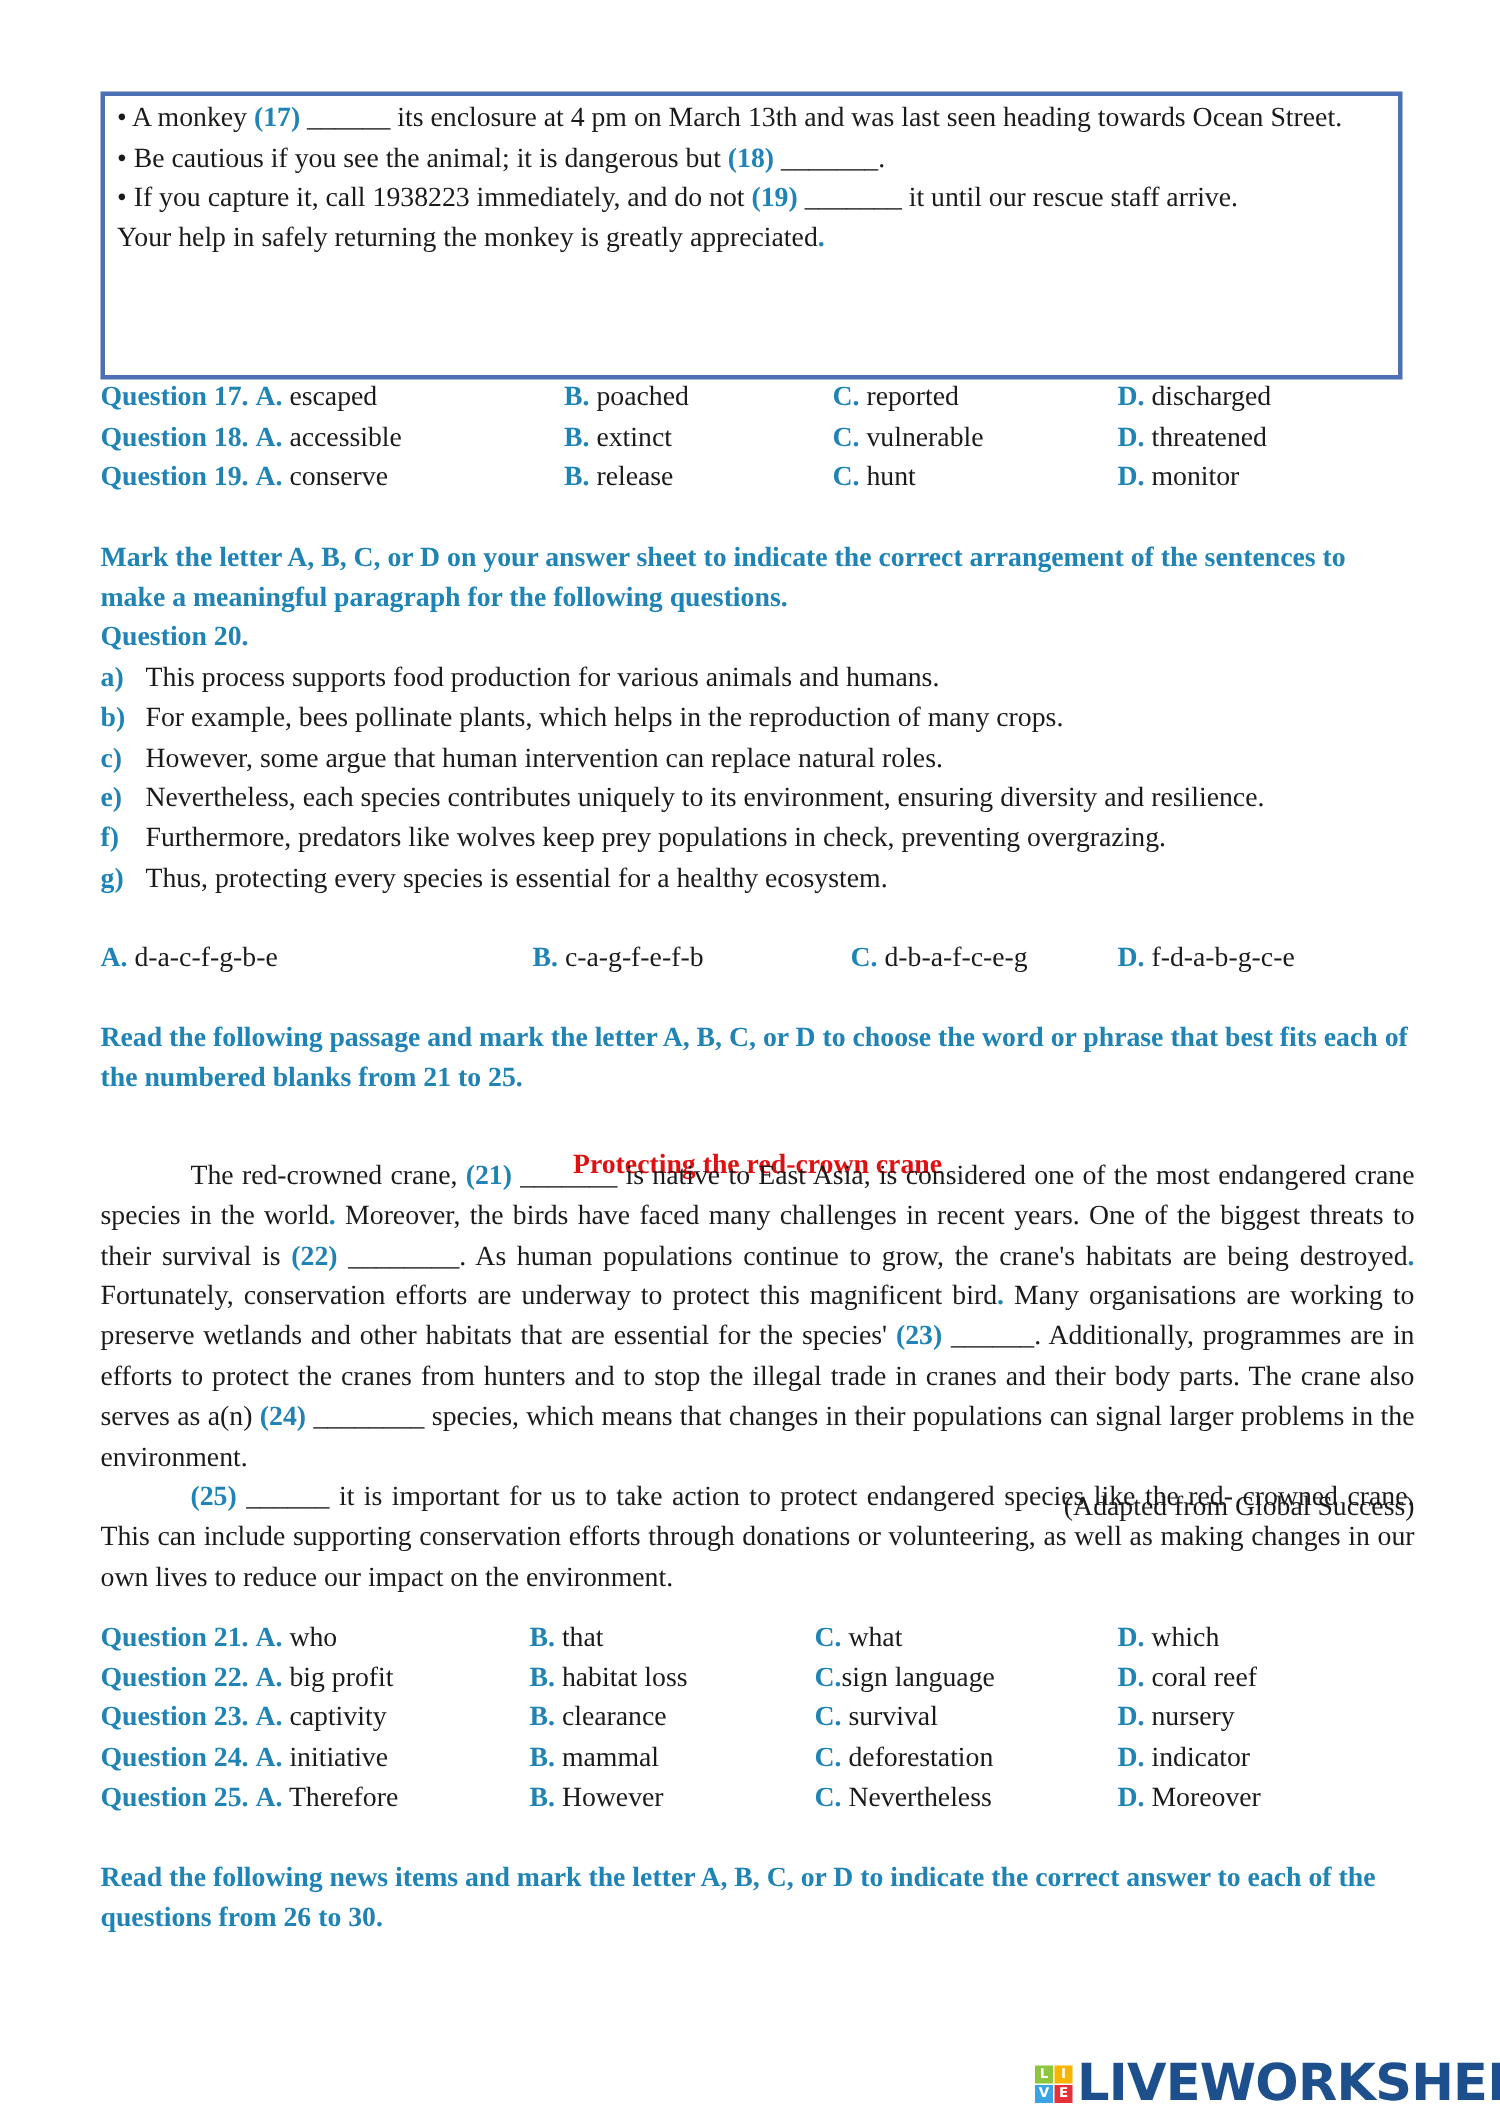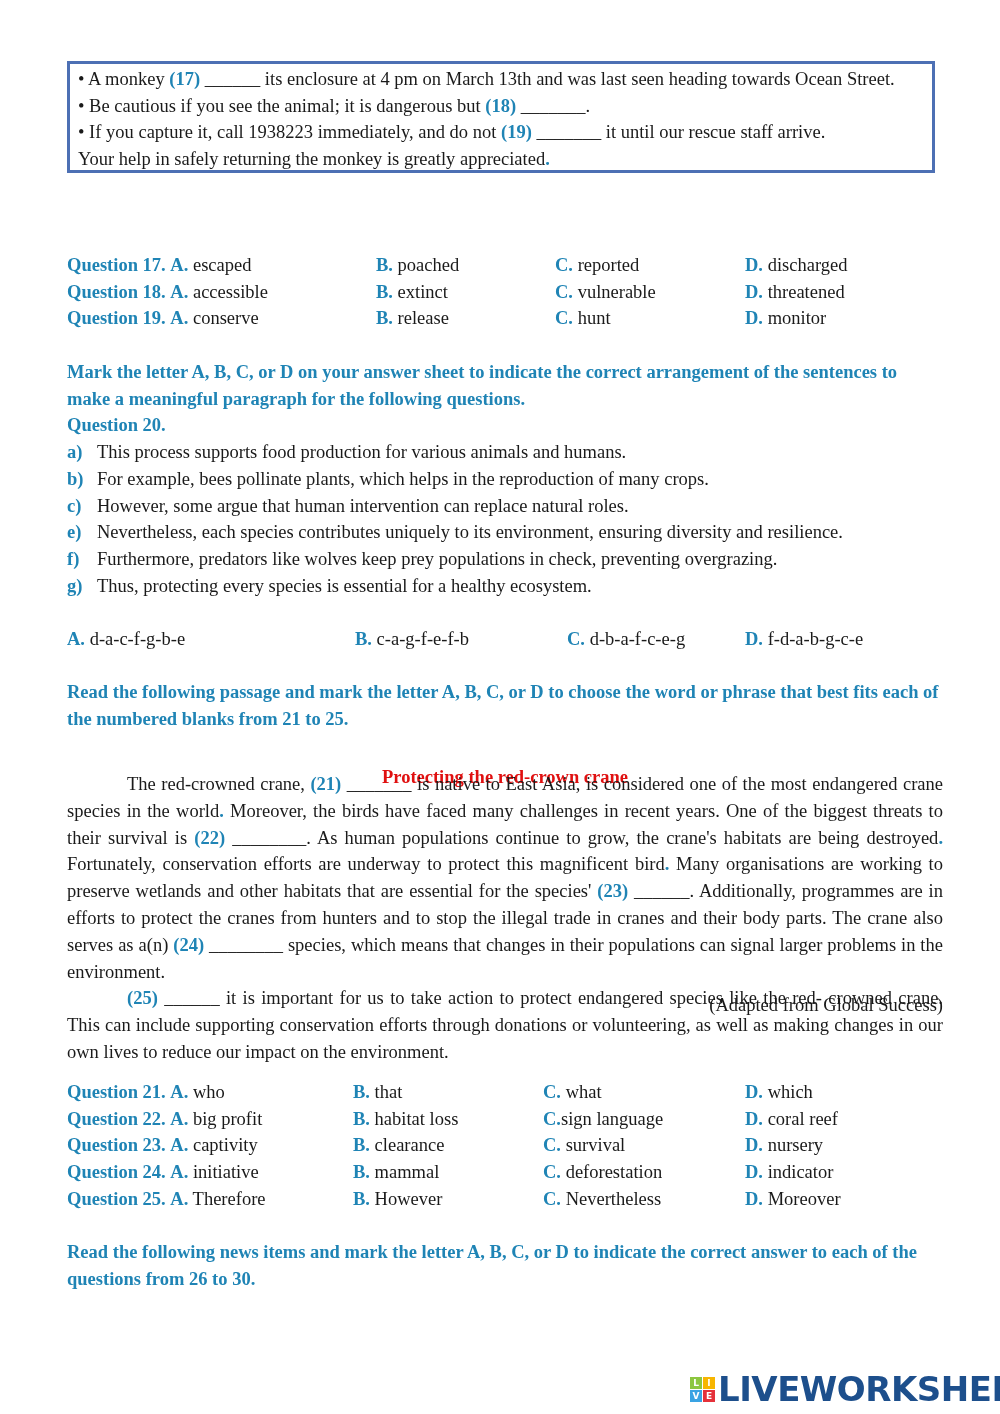--- a/index.html
+++ b/index.html
@@ -4,21 +4,21 @@
 <style>
   html, body { margin: 0; padding: 0; background: #ffffff; }
   body {
     width: 1000px; height: 1414px; position: relative; overflow: hidden;
     font-family: "Liberation Serif", "DejaVu Serif", serif;
     font-size: 18.5px; color: #1a1a1a;
   }
   .blue { color: #1f84b5; font-weight: bold; }
   .red { color: #e01010; font-weight: bold; margin-top: 31px; }
   .notice-box {
-    position: absolute; left: 67px; top: 61px; width: 868px; height: 112px;
+    position: absolute; left: 67px; top: 61px; width: 868px; height: 192px;
     border: 3px solid #4d70b4; box-sizing: border-box; padding: 2px 8px 0 8px;
     line-height: 26.5px;
   }
   .notice-box p { margin: 0; }
   .qgrid { position: absolute; left: 67px; }
   .qrow { position: relative; height: 26.7px; line-height: 26.7px; white-space: nowrap; }
   .qrow span.opt { position: absolute; top: 0; }
   .instr { position: absolute; left: 67px; width: 876px; line-height: 26.7px; color: #1f84b5; font-weight: bold; }
   .sent { position: absolute; left: 67px; width: 876px; line-height: 26.8px; }
   .sent .row { height: 26.8px; white-space: nowrap; }

